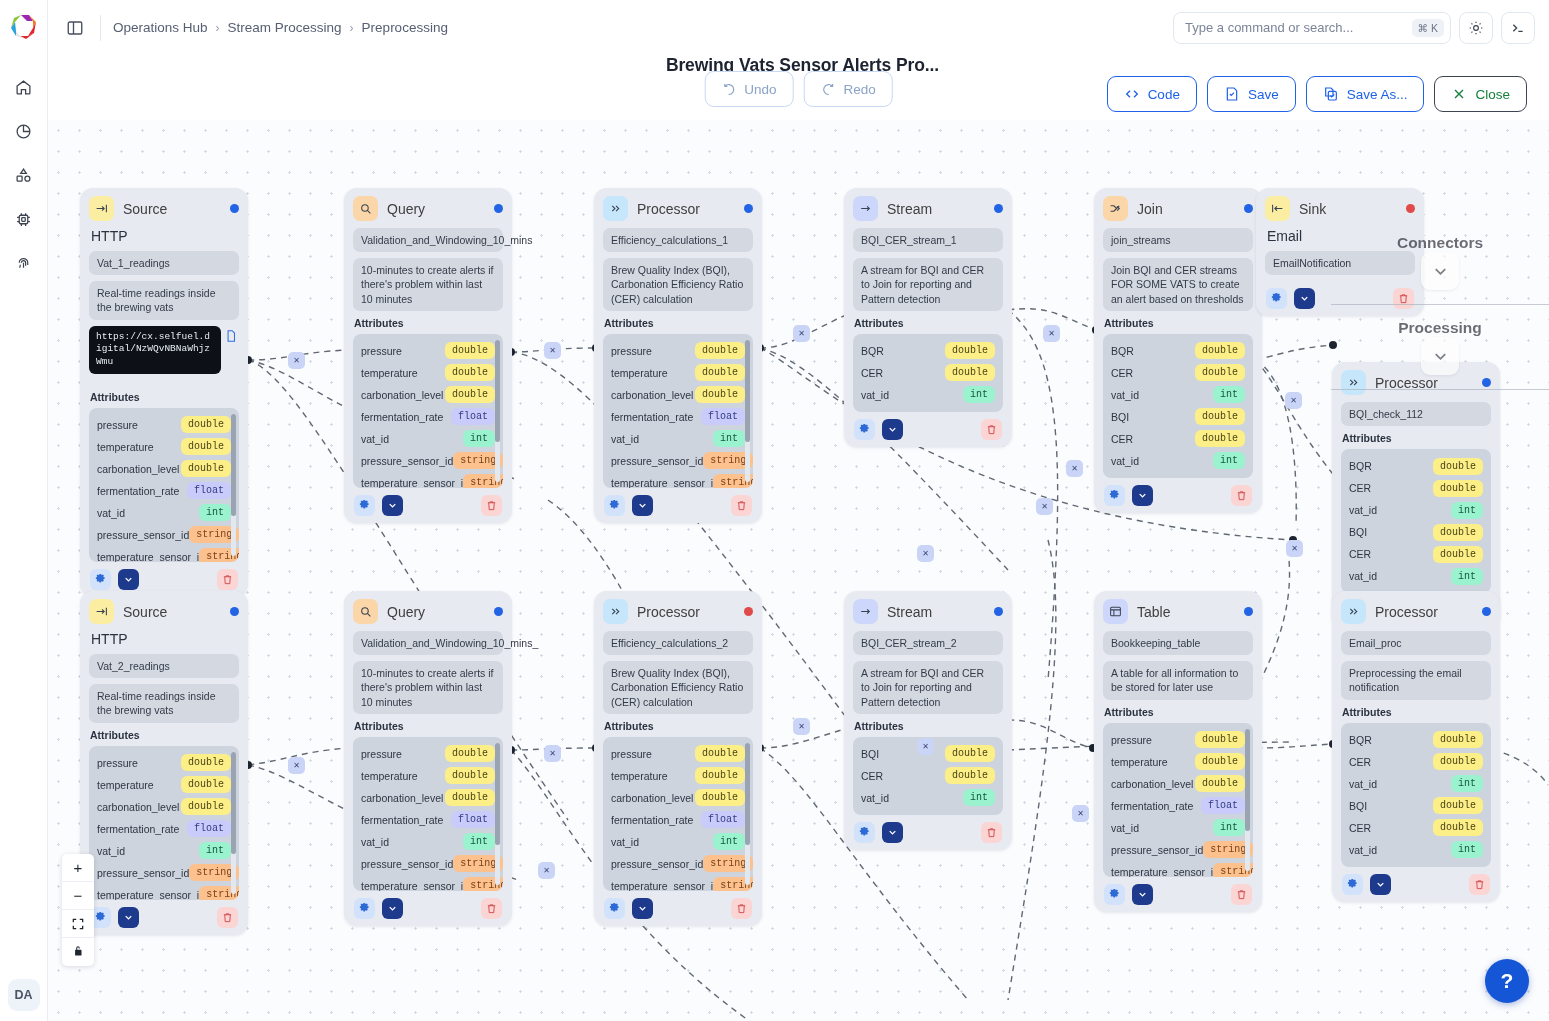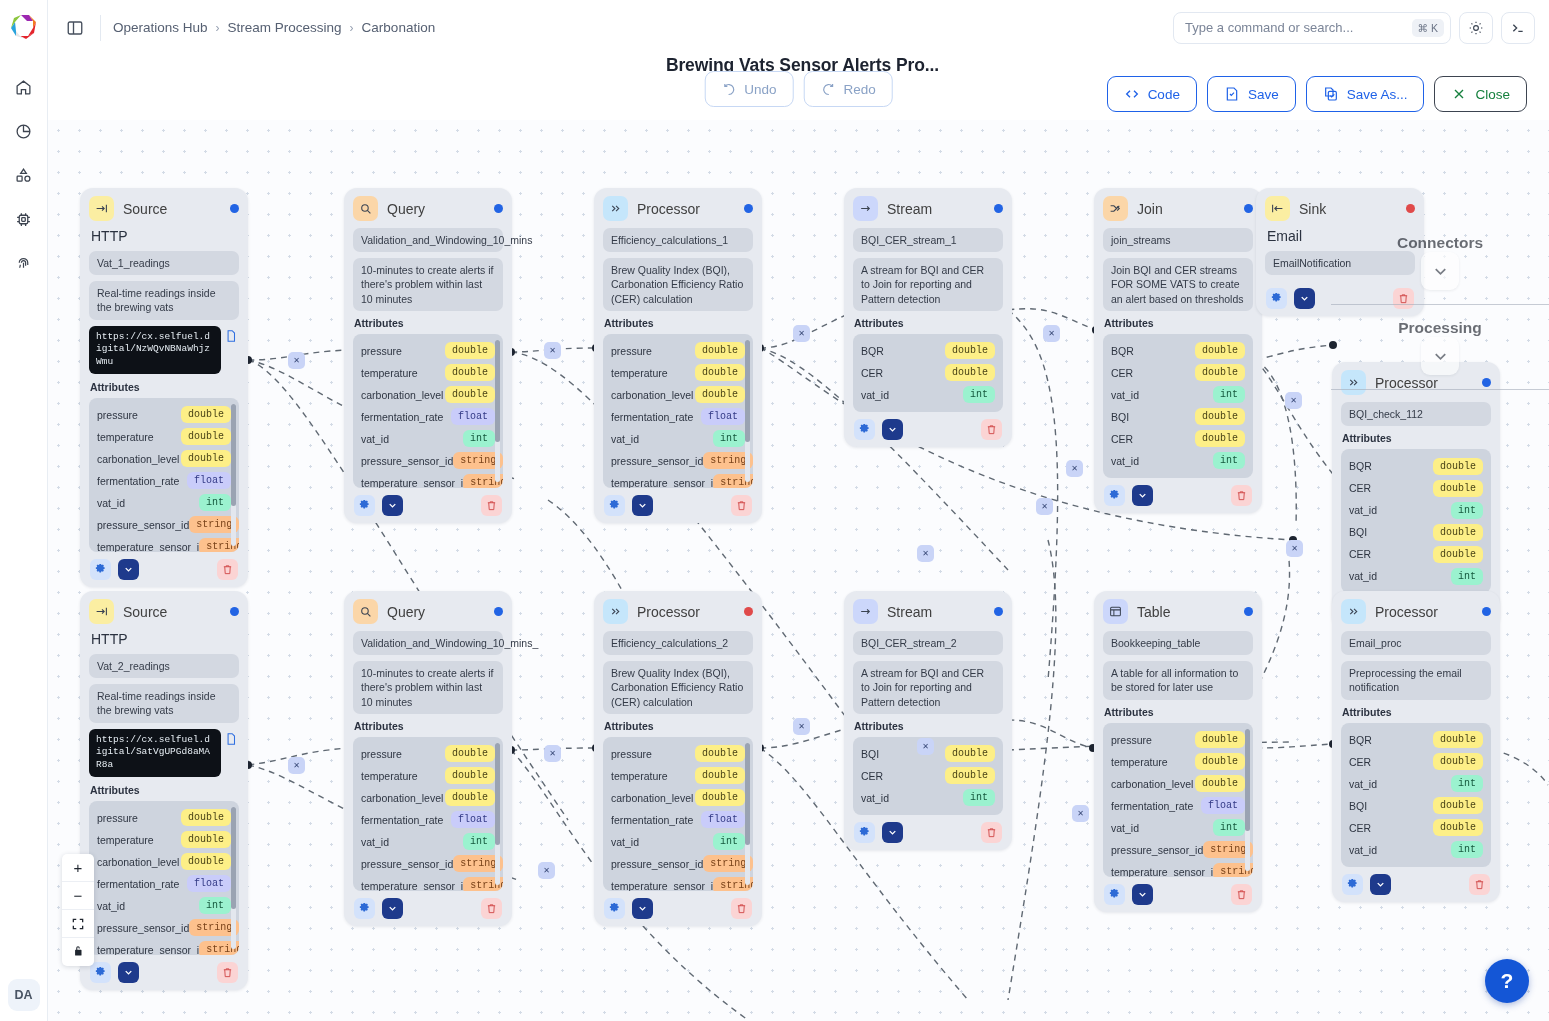--- a/index.html
+++ b/index.html
@@ -102,21 +102,21 @@
     align-items: center; justify-content: center; font-size: 13px; color: #3a4352;
   }
   .nh-title { font-size: 14px; color: #404040; font-weight: 400; }
   .nh-dot { margin-left: auto; width: 9px; height: 9px; border-radius: 50%; background: #2264e4; }
   .nh-dot.red { background: #e04a4a; }
   .proto { font-size: 14px; color: #2b3240; margin: 1px 0 7px 2px; }
   .field {
     background: #d3d8e1; border-radius: 7px; padding: 5px 8px; margin-bottom: 6px;
     font-size: 10.5px; color: #343b48; line-height: 1.35;
   }
-  .url-row { display: flex; align-items: flex-start; gap: 1px; margin-bottom: 7px; }
+  .url-row { display: flex; align-items: flex-start; gap: 1px; margin-bottom: 17px; }
   .url-chip {
     background: #0d1117; color: #e6edf3; border-radius: 6px; padding: 5px 7px;
     font-family: "Liberation Mono", monospace; font-size: 9.5px; line-height: 1.35;
     width: 133px; word-break: break-all;
   }
   .url-copy {
     width: 17px; height: 17px; color: #2f6fe0; display: flex;
     align-items: center; justify-content: center; cursor: pointer; margin-top: 2px;
   }
   .attr-label { font-size: 10.5px; font-weight: 700; color: #2b3240; margin: 2px 0 5px 1px; }
@@ -252,21 +252,21 @@
           <rect x="3" y="4" width="18" height="16" rx="2"></rect>
           <path d="M10 4v16"></path>
         </svg>
     </div>
     <div class="vdiv"></div>
     <div class="crumbs">
       <span class="crumb">Operations Hub</span>
       <span class="sep">›</span>
       <span class="crumb">Stream Processing</span>
       <span class="sep">›</span>
-      <span class="crumb">Carbonation</span>
+      <span class="crumb">Preprocessing</span>
     </div>
     <div class="top-right">
       <div class="searchbox">
         <input placeholder="Type a command or search..." style="">
         <span class="kbd">⌘ K</span>
       </div>
       <div class="icon-btn">
         <svg width="16" height="16" viewBox="0 0 24 24" fill="none" stroke="currentColor" stroke-width="1.7">
             <circle cx="12" cy="12" r="3.6"></circle>
             <path d="M12 2.5v2M12 19.5v2M2.5 12h2M19.5 12h2M5.2 5.2l1.4 1.4M17.4 17.4l1.4 1.4M18.8 5.2l-1.4 1.4M6.6 17.4l-1.4 1.4"></path>
@@ -800,28 +800,20 @@
               <svg width="13" height="13" viewBox="0 0 24 24" fill="none" stroke="currentColor" stroke-width="2">
                 <path d="M3 12h14M13 8l4 4-4 4M21 5v14"></path>
               </svg>
             </span>
             <span class="nh-title">Source</span>
             <span class="nh-dot"></span>
           </div>
           <div class="proto">HTTP</div>
           <div class="field">Vat_2_readings</div>
           <div class="field">Real-time readings inside the brewing vats</div>
-          <div class="url-row">
-            <span class="url-chip">https://cx.selfuel.digital/SatVgUPGd8aMAR8a</span>
-            <span class="url-copy">
-              <svg width="14" height="14" viewBox="0 0 24 24" fill="none" stroke="currentColor" stroke-width="1.8">
-                <path d="M7 3h7l4 4v14H7z"></path>
-              </svg>
-            </span>
-          </div>
           <div class="attr-label">Attributes</div>
           <div class="attr-box" style="max-height:154px">
             <div class="attr-row">
               <span>pressure</span>
               <span class="pill p-double">double</span>
             </div>
             <div class="attr-row">
               <span>temperature</span>
               <span class="pill p-double">double</span>
             </div>

